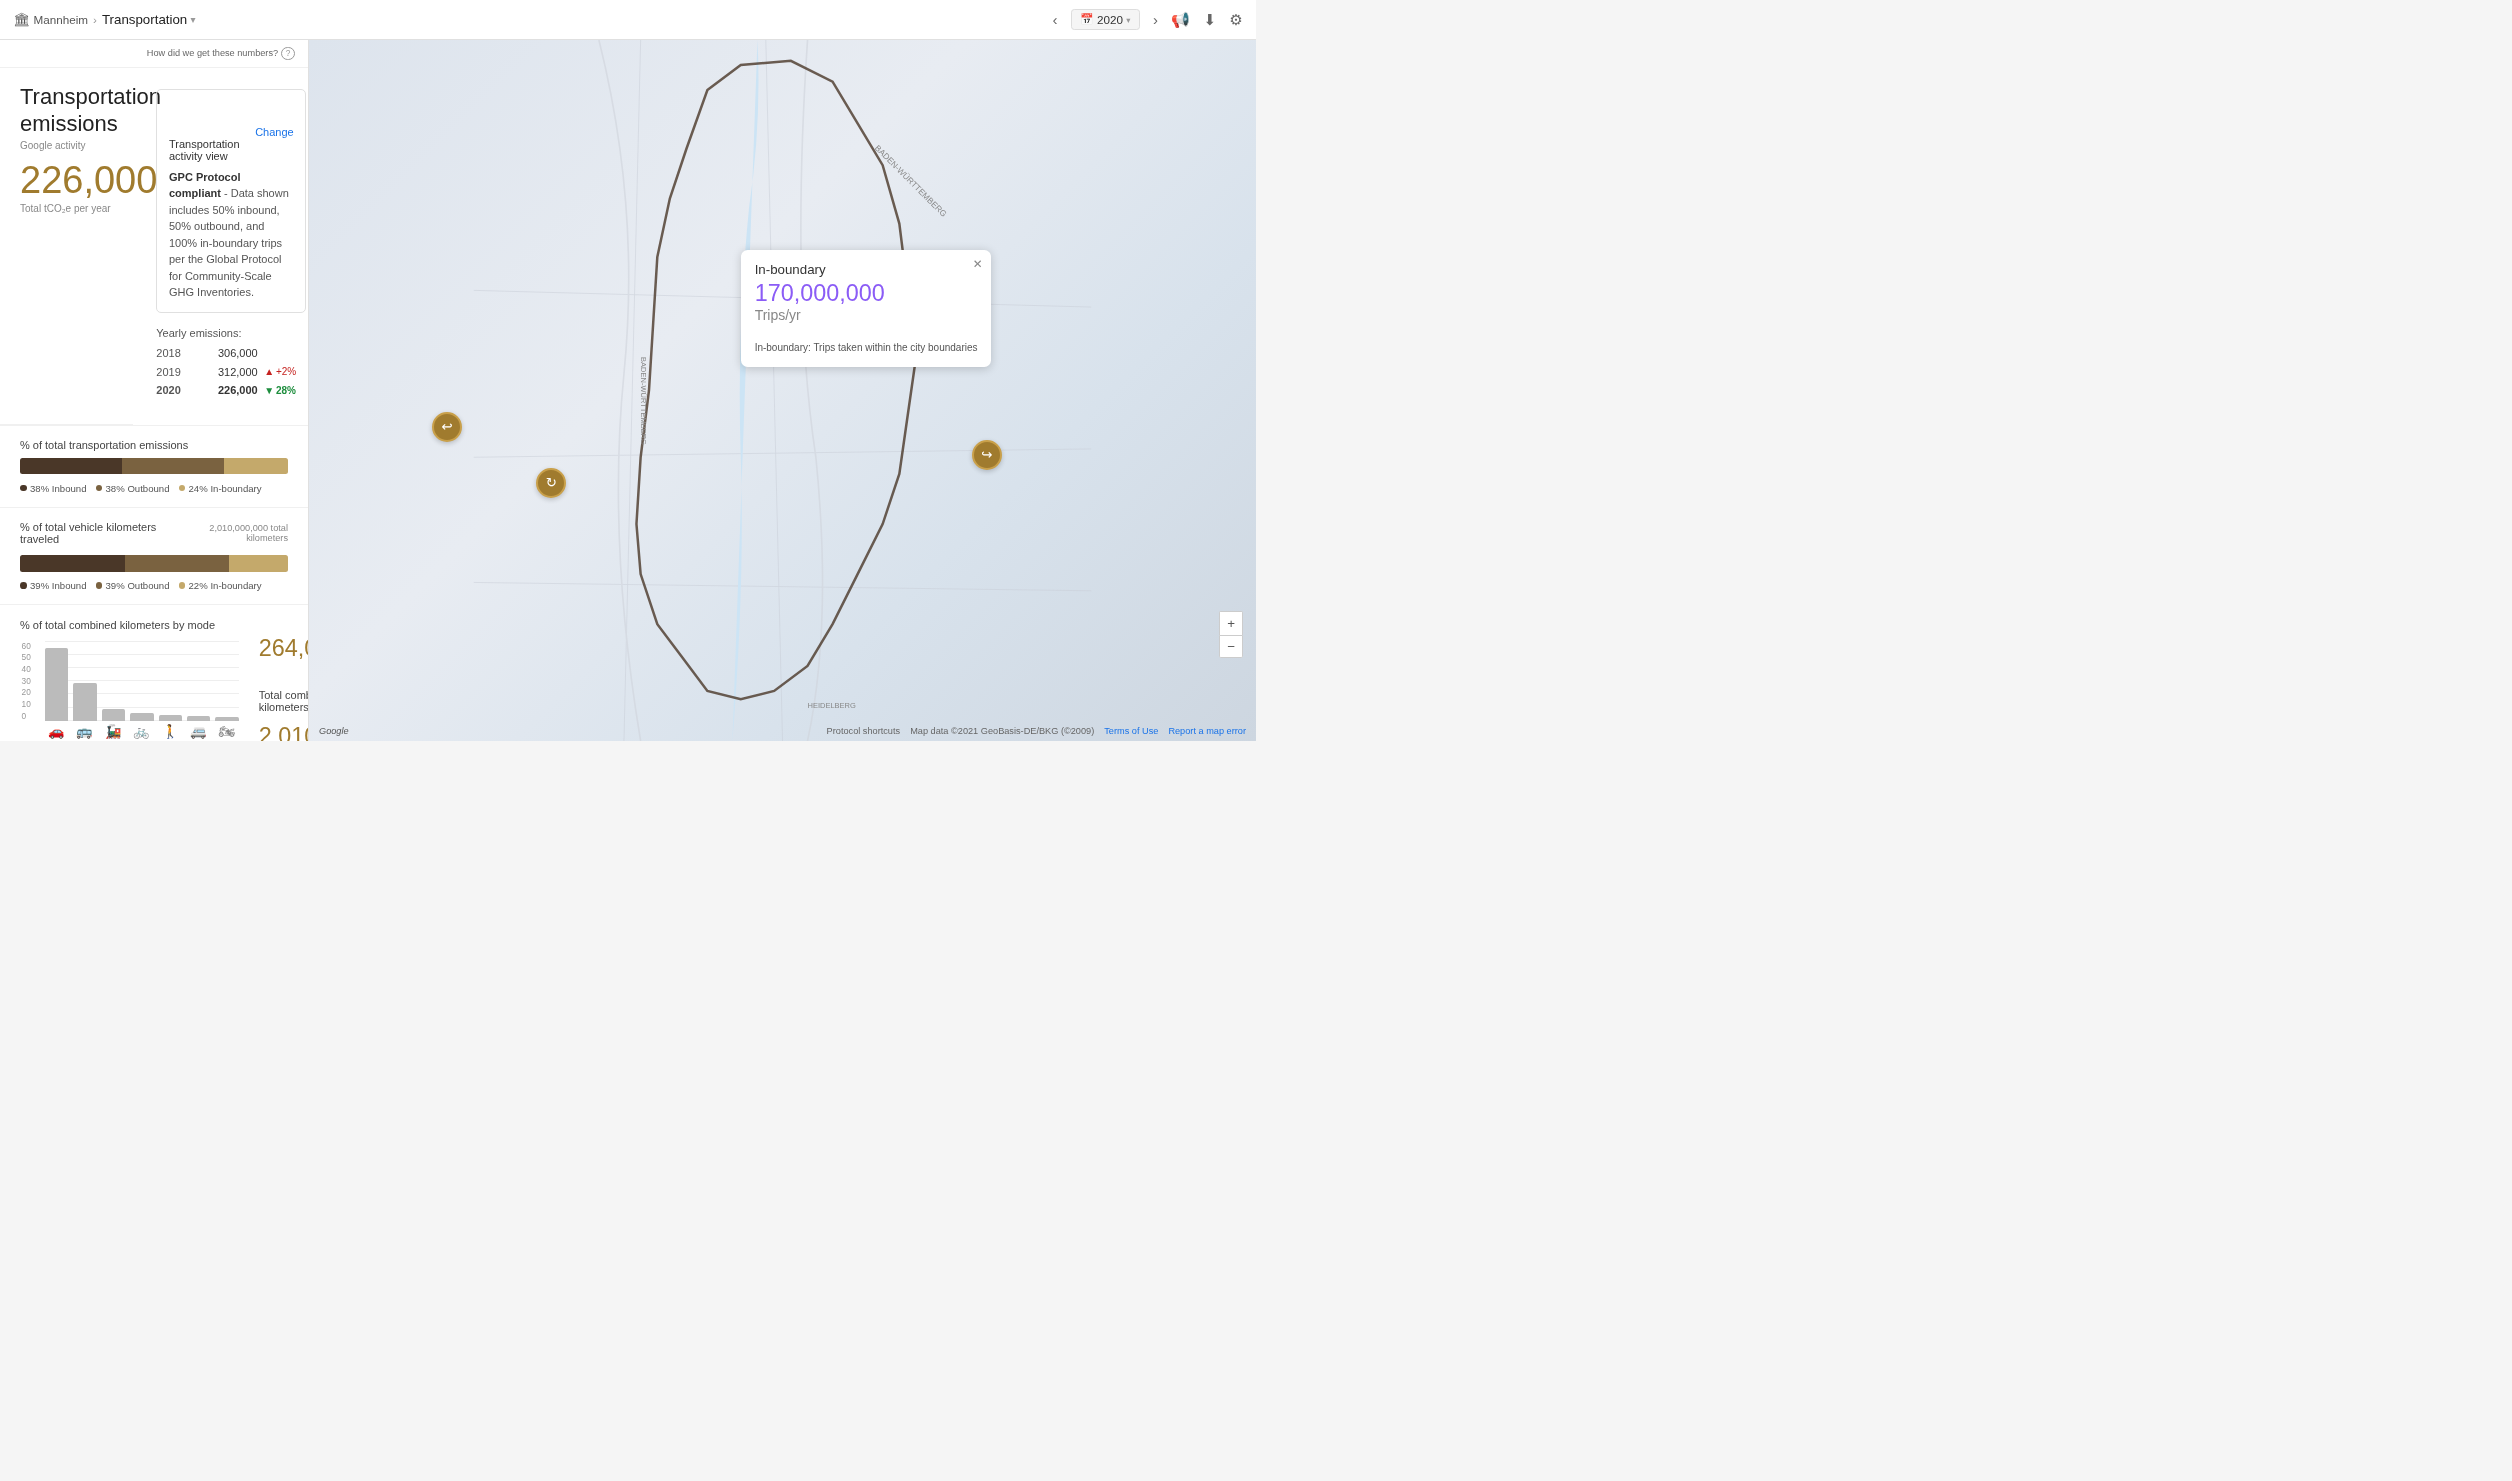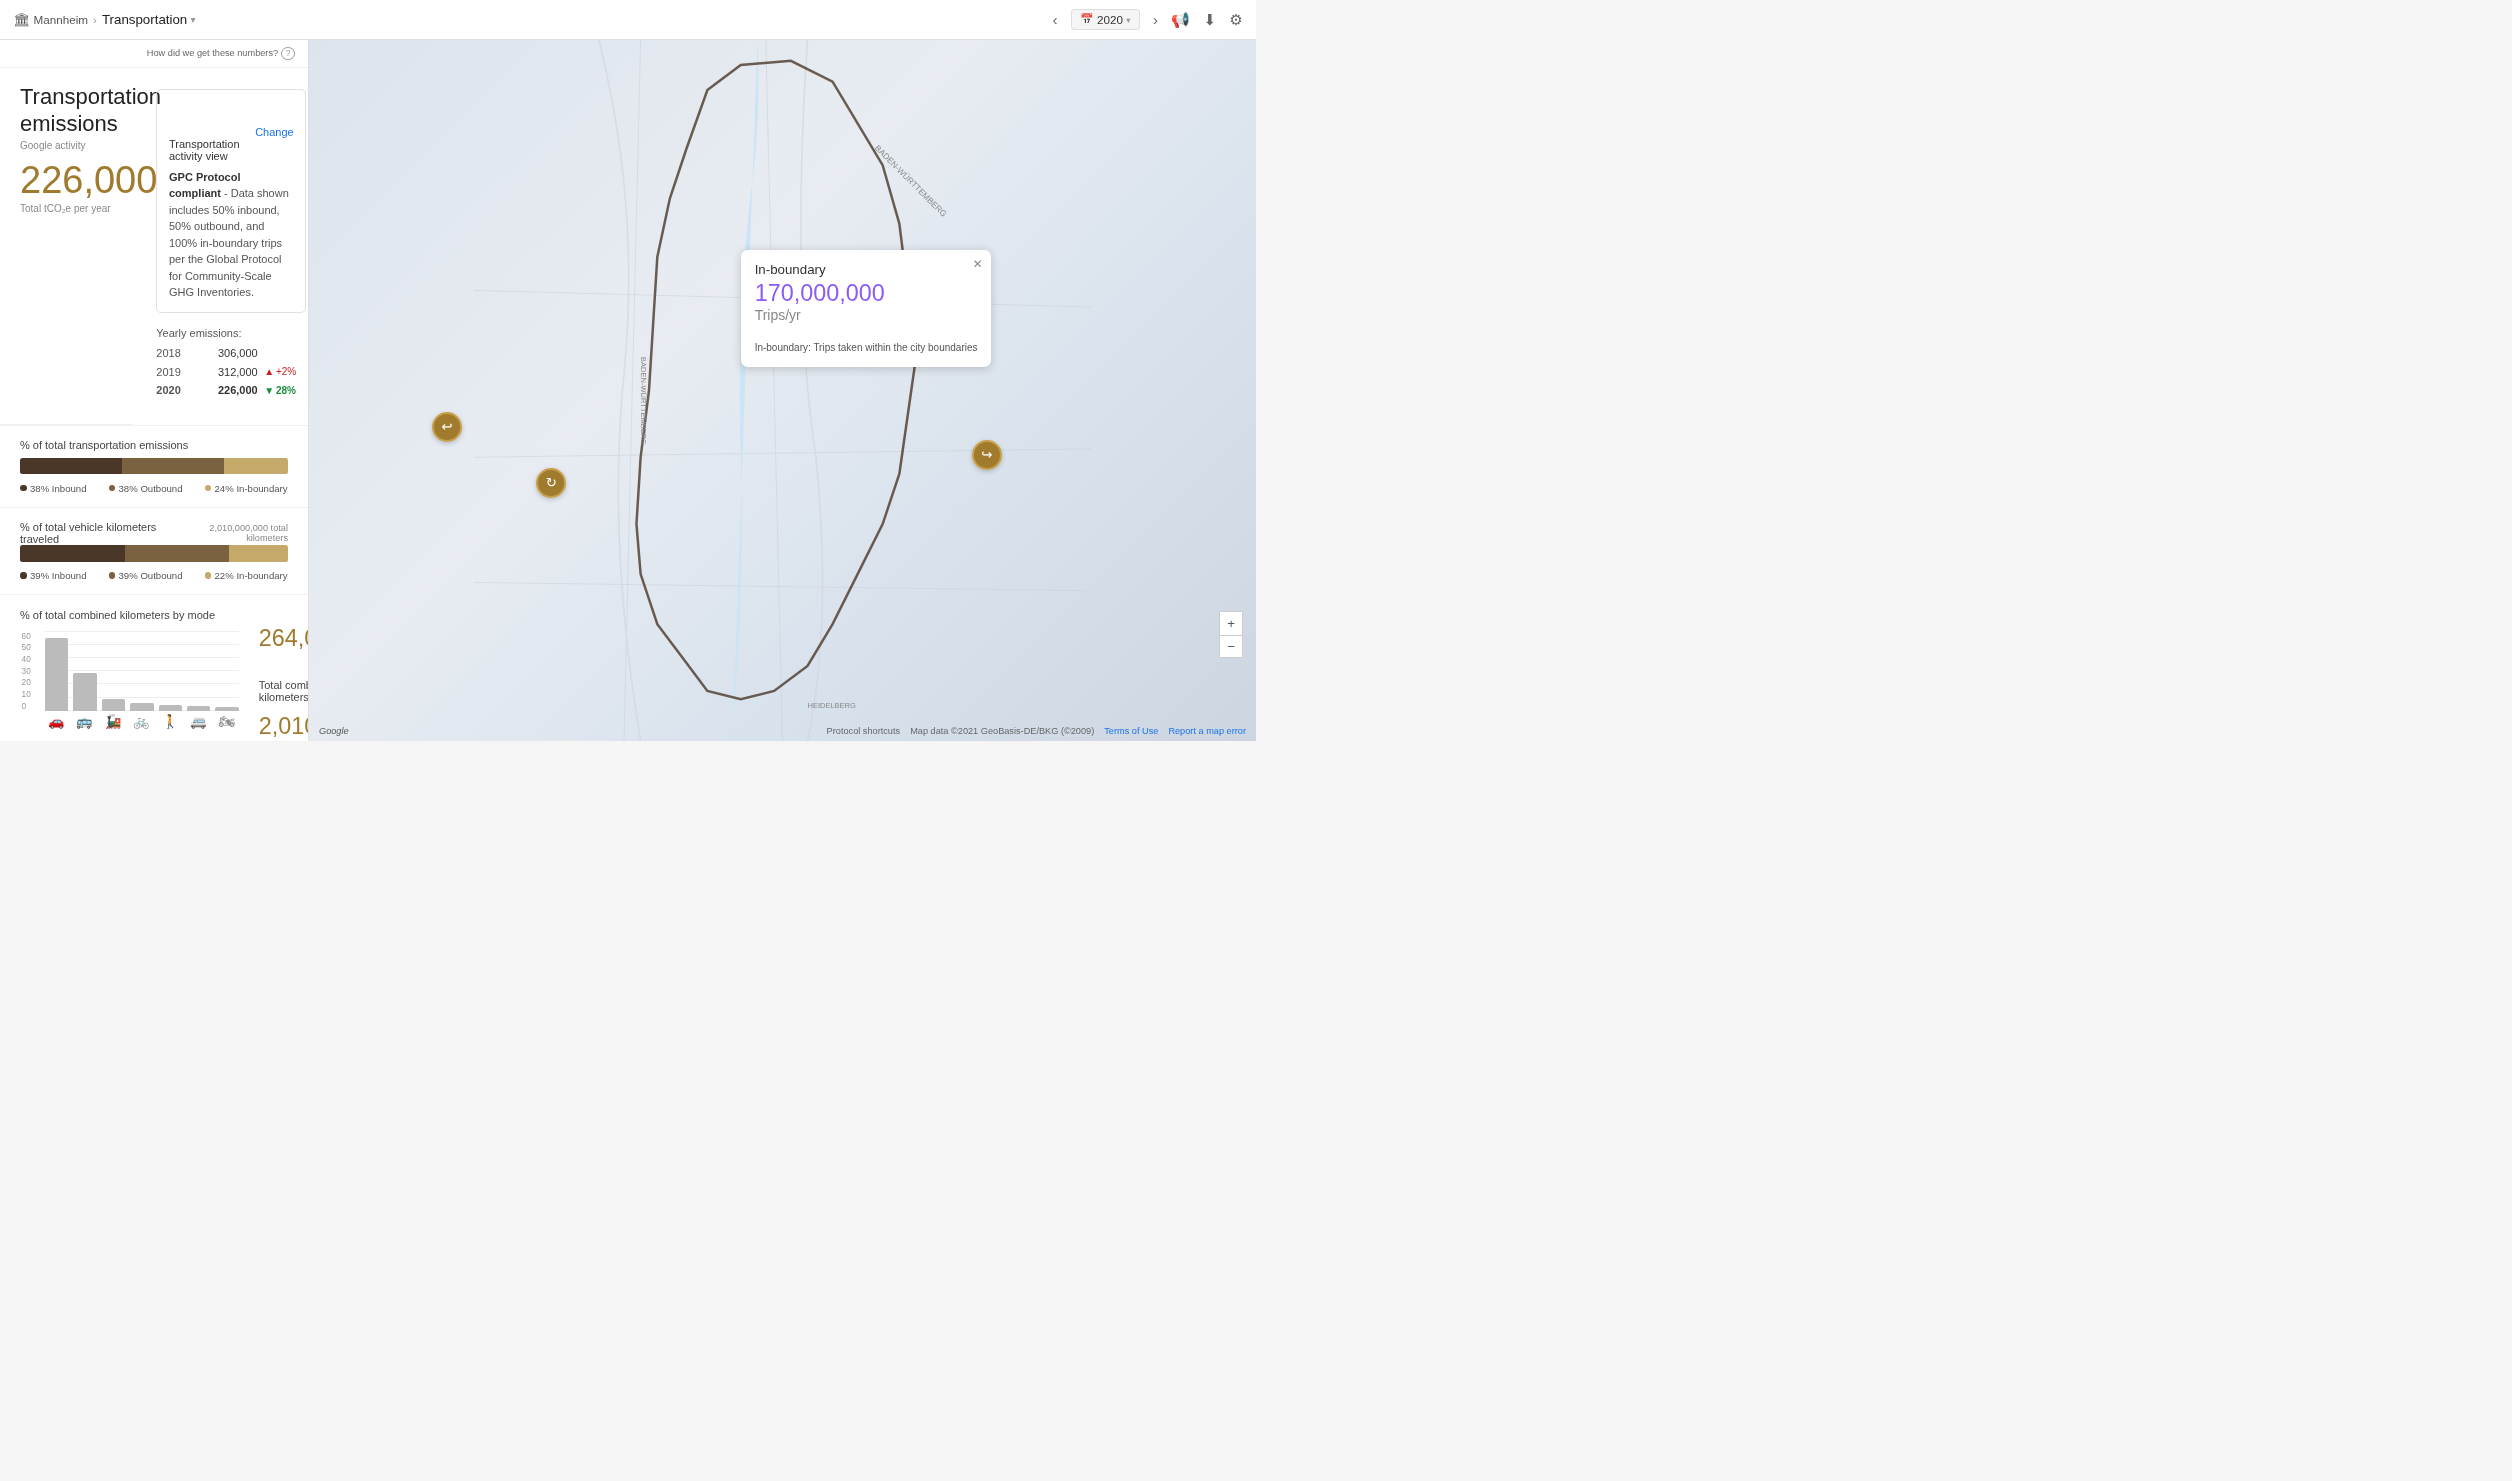--- a/index.html
+++ b/index.html
@@ -63,21 +63,21 @@
     .change-down { color: #1e8e3e; }
     .yearly-2020 { font-weight: 600; }
     
     
     .stats-section { padding: 13.3px 20px; border-bottom: 0.8px solid #f0f0f0; }
     .stats-title { font-size: 11px; color: #444; margin-bottom: 6.7px; }
     .progress-bar-container { width: 100%; height: 16.7px; border-radius: 2.5px; overflow: hidden; display: flex; margin-bottom: 8.3px; }
     .pb-inbound { background: #4a3728; }
     .pb-outbound { background: #7a6240; }
     .pb-inboundary { background: #c4a96b; }
-    .legend { display: flex; gap: 22px; font-size: 9.6px; color: #555; }
+    .legend { display: flex; gap: 9px; font-size: 9.6px; color: #555; }
     .legend-item { display: flex; align-items: center; gap: 3.3px; }
     .legend-dot { width: 6.7px; height: 6.7px; border-radius: 50%; }
     .dot-inbound { background: #4a3728; }
     .dot-outbound { background: #7a6240; }
     .dot-inboundary { background: #c4a96b; }
     .stats-total { font-size: 9.6px; color: #888; text-align: right; margin-bottom: 5px; }
     
     
     .chart-section { padding: 13.3px 20px; display: flex; gap: 20px; }
     .chart-left { flex: 1; }
@@ -250,21 +250,21 @@
           <span>38% Outbound</span>
         </div>
         <div class="legend-item">
           <div class="legend-dot dot-inboundary"></div>
           <span>24% In-boundary</span>
         </div>
       </div>
     </div>
 
     <div class="stats-section">
-      <div style="display:flex; justify-content:space-between; align-items:center; margin-bottom:0;">
+      <div style="display:flex; justify-content:space-between; align-items:center; margin-bottom:10px;">
         <div class="stats-title" style="margin-bottom:0;">% of total vehicle kilometers traveled</div>
         <div class="stats-total" style="margin-bottom:0; font-size:9.2px; color:#888;">2,010,000,000 total kilometers</div>
       </div>
       <div class="progress-bar-container">
         <div class="pb-inbound" style="width:39%;"></div>
         <div class="pb-outbound" style="width:39%;"></div>
         <div class="pb-inboundary" style="width:22%;"></div>
       </div>
       <div class="legend">
         <div class="legend-item">

